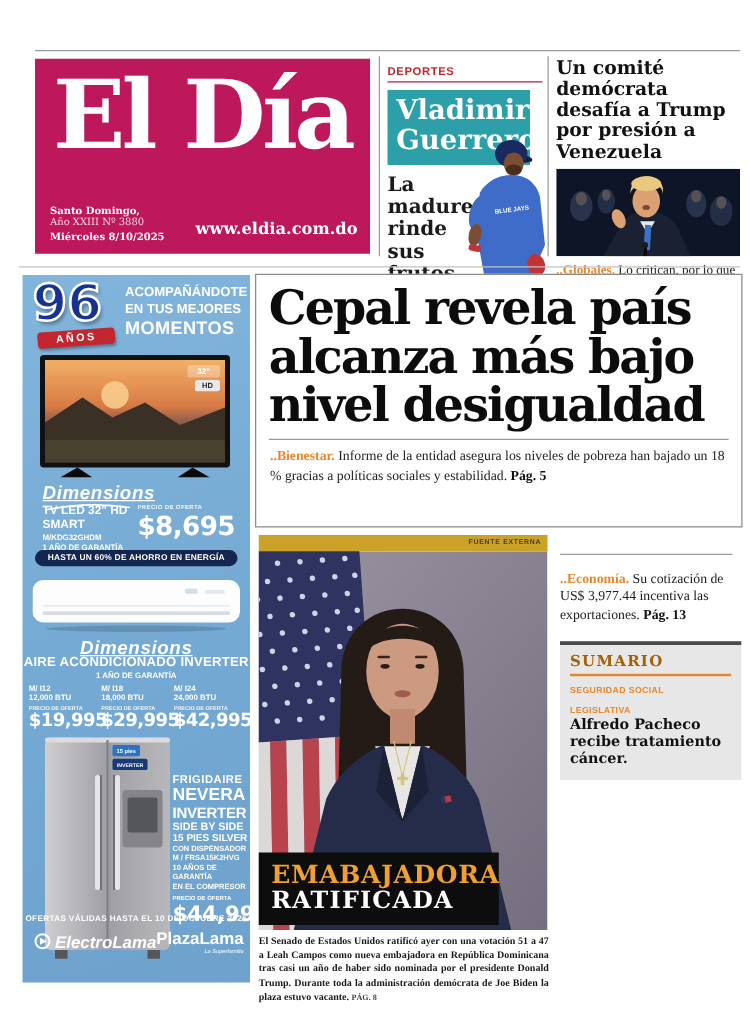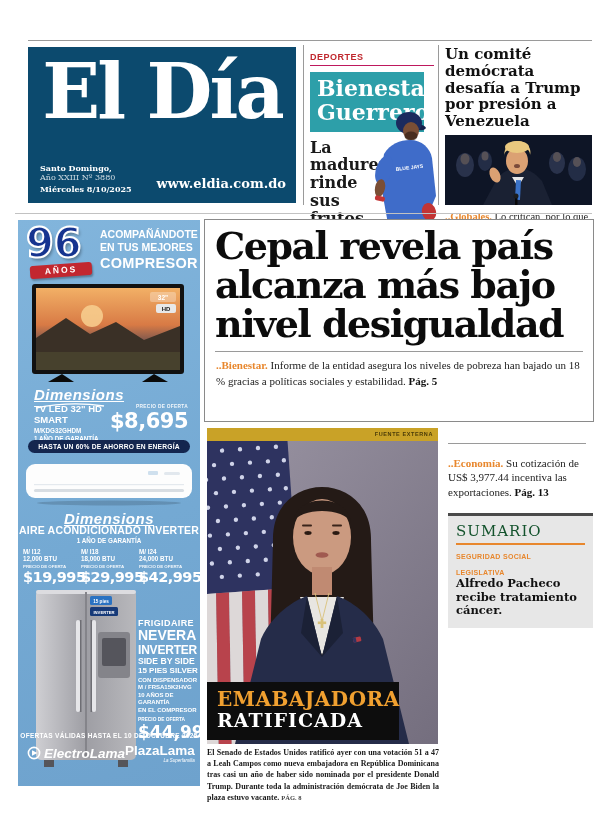--- a/index.html
+++ b/index.html
@@ -1,21 +1,21 @@
 <!DOCTYPE html>
 <html><head>
 <meta charset="utf-8">
 <style>
   html,body{margin:0;padding:0;background:#fff;}
   .page{position:relative;width:600px;height:818px;background:#fff;overflow:hidden;
         font-family:"Liberation Serif","DejaVu Serif",serif;}
   
   .top-rule{position:absolute;left:28px;top:40px;width:564px;border-top:1px solid #9a9a9a;}
   .vrule{position:absolute;border-left:1px solid #9a9a9a;}
-  .masthead{position:absolute;left:28px;top:47px;width:268px;height:156px;background:#0c4a6e;color:#fff;}
+  .masthead{position:absolute;left:28px;top:47px;width:268px;height:156px;background:#be185d;color:#fff;}
   .masthead-title{position:absolute;left:0;right:0;top:-6px;text-align:center;
       font-family:"DejaVu Serif",serif;font-weight:800;font-size:76px;letter-spacing:-3px;line-height:1.35;}
   .masthead-meta{position:absolute;left:12px;bottom:9px;font-family:"DejaVu Serif",serif;font-size:8px;line-height:1.3;}
   .masthead-meta .b{font-weight:700;}
   .masthead-meta .dim{opacity:.8;}
   .masthead-site{position:absolute;right:10px;bottom:12px;font-weight:700;font-size:13px;font-family:"DejaVu Serif",serif;}
   
   .deportes{position:absolute;left:310px;top:52px;width:124px;height:153px;}
   .section-label{color:#c0272d;font-family:"Liberation Sans",sans-serif;font-weight:700;font-size:9px;letter-spacing:.5px;
       border-bottom:1px solid #be185d;padding-bottom:3px;}
@@ -50,21 +50,21 @@
   .tagline{position:absolute;left:82px;top:8px;width:98px;font-weight:800;font-size:10.5px;line-height:1.25;}
   .tagline .big{font-size:14.5px;letter-spacing:.3px;}
   .tv-svg{position:absolute;left:14px;top:64px;}
   .dimensions{font-style:italic;font-weight:800;font-size:15px;letter-spacing:.5px;text-decoration:underline;}
   .dim1{position:absolute;left:16px;top:166px;}
   .swoosh{display:block;margin-top:-1px;}
   .tv-row{position:absolute;left:16px;top:184px;width:154px;display:flex;}
   .tv-left{width:92px;}
   .tv-name{font-weight:800;font-size:9.5px;line-height:1.15;}
   .tv-model,.tv-warr{font-size:6.3px;font-weight:700;margin-top:1px;}
-  .price-col{text-align:right;margin-left:2px;}
+  .price-col{text-align:left;margin-left:2px;}
   .price-label{font-size:4.8px;font-weight:700;letter-spacing:.3px;opacity:.9;}
   .price-big{font-weight:800;font-size:21px;letter-spacing:-.5px;font-family:"DejaVu Sans",sans-serif;}
   .energy{position:absolute;left:10px;top:220px;width:162px;height:13px;background:#14264f;border-radius:7px;
       text-align:center;font-size:6.7px;font-weight:800;line-height:13px;letter-spacing:.2px;}
   .ac-svg{position:absolute;left:8px;top:240px;}
   .dim2{position:absolute;left:0;right:0;top:290px;text-align:center;}
   .ac-name{position:absolute;left:0;right:0;top:304px;text-align:center;font-weight:800;font-size:10.5px;letter-spacing:.2px;}
   .ac-warr{position:absolute;left:0;right:0;top:317px;text-align:center;font-size:6.3px;font-weight:700;}
   .ac-opts{position:absolute;left:5px;top:328px;width:172px;display:flex;justify-content:space-between;}
   .opt{width:56px;text-align:left;}
@@ -98,21 +98,21 @@
   .amb-caption{position:absolute;left:207px;top:747px;width:232px;margin:0;font-size:8px;font-weight:700;
       line-height:1.4;color:#1a1a1a;text-align:justify;}
   .amb-caption .pgsm{font-size:6.5px;color:#444;}
   
   .rail{position:absolute;left:448px;top:430px;width:145px;}
   .rail h2{margin:0;font-family:"DejaVu Serif",serif;font-weight:800;font-size:18.5px;line-height:1.06;
       letter-spacing:-.5px;color:#0c0c0c;}
   .rail .rk{margin:9px 0 0;font-size:11px;line-height:1.3;color:#222;}
   .rail-div{border-top:1px solid #9a9a9a;margin:13px 0 12px;width:138px;}
   .sumario{margin-top:14px;background:#e7e7e7;border-top:3px solid #4a4a4a;padding:6px 8px 10px;width:129px;}
-  .sumario-title{font-family:"DejaVu Serif",serif;font-weight:400;font-size:15px;letter-spacing:1px;color:#14532d;}
+  .sumario-title{font-family:"DejaVu Serif",serif;font-weight:700;font-size:12px;letter-spacing:1px;color:#a16207;}
   .sumario-rule{height:2px;background:#e8872d;margin:3px 0 8px;}
   .sum-label{font-family:"Liberation Sans",sans-serif;font-size:7px;font-weight:800;color:#e8872d;letter-spacing:.3px;}
   .sum-text{font-family:"DejaVu Serif",serif;font-weight:700;font-size:11.5px;line-height:1.2;color:#111;margin-top:1px;}
   .sum-page{font-weight:400;font-size:9px;color:#333;}
   .sum-item+.sum-item{margin-top:9px;}
 </style>
 </head>
 <body>
 
 <div class="page">
@@ -127,21 +127,21 @@
       <div class="b">Santo Domingo,</div>
       <div class="dim">Año XXIII Nº 3880</div>
       <div class="b">Miércoles 8/10/2025</div>
     </div>
     <div class="masthead-site">www.eldia.com.do</div>
   </header>
 
   <section class="deportes">
     <div class="section-label">DEPORTES</div>
     <div class="name-box">
-      <div>Bienestar</div>
+      <div>Vladimir</div>
       <div>Guerrero</div>
     </div>
     <div class="teaser">
       <span>La madurez rinde sus frutos.</span>
       <span class="pg">Pág. 21</span>
     </div>
     <svg class="player-svg" width="66" height="116" viewBox="0 0 66 116">
       <ellipse cx="46" cy="19" rx="8" ry="3" fill="#15204a" transform="rotate(8 46 19)"></ellipse>
       <ellipse cx="37" cy="15" rx="13" ry="11" fill="#1b2a5e"></ellipse>
       <ellipse cx="39" cy="23" rx="8" ry="9" fill="#7a4e35"></ellipse>
@@ -192,21 +192,21 @@
       <span class="kicker">..Bienestar.</span><span> Informe de la entidad asegura los niveles de pobreza han bajado un 18 % gracias a políticas sociales y estabilidad. </span><span class="pgref">Pág. 5</span>
     </p>
   </section>
 
   <aside class="ad">
     <div class="badge96">96</div>
     <div class="ribbon">AÑOS</div>
     <div class="tagline">
       <div>ACOMPAÑÁNDOTE</div>
       <div>EN TUS MEJORES</div>
-      <div class="big">COMPRESOR</div>
+      <div class="big">MOMENTOS</div>
     </div>
 
     <svg class="tv-svg" width="152" height="98" viewBox="0 0 152 98">
       <defs>
         <linearGradient id="sky" x1="0" y1="0" x2="0" y2="1">
           <stop offset="0" stop-color="#f2b066"></stop>
             <stop offset=".45" stop-color="#d87a45"></stop>
           <stop offset=".72" stop-color="#5a4a52"></stop>
             <stop offset="1" stop-color="#2a3440"></stop>
         </linearGradient>

